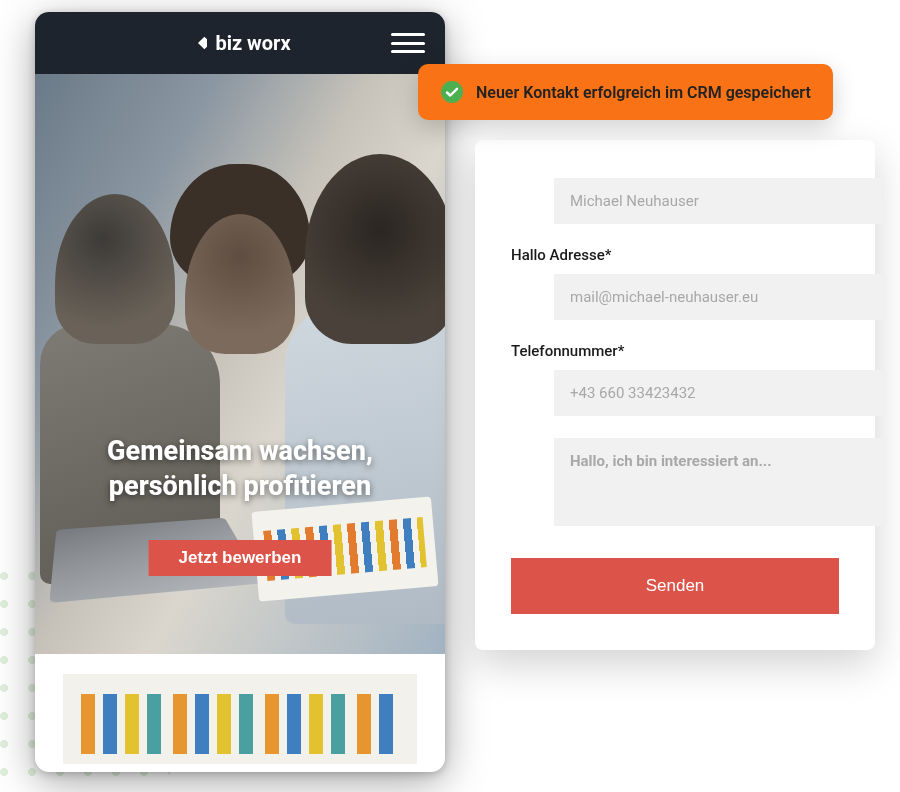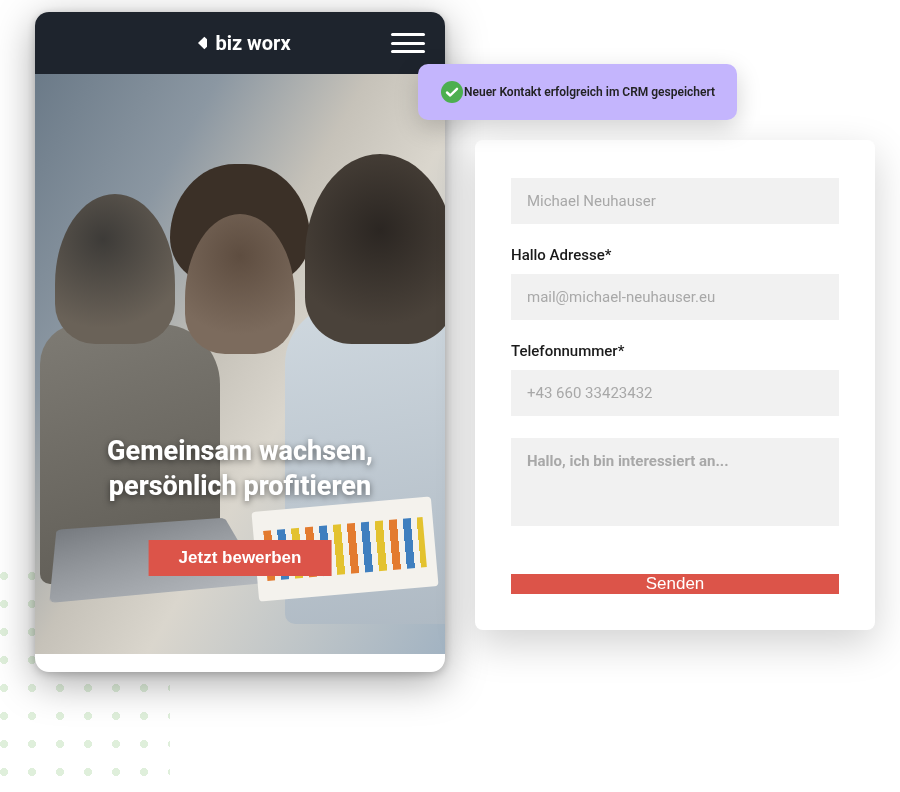--- a/index.html
+++ b/index.html
@@ -24,21 +24,21 @@
     background-size: 28px 28px;
     opacity: 0.6;
   }
 
   
   .phone {
     position: absolute;
     left: 35px;
     top: 12px;
     width: 410px;
-    height: 660px;
+    height: 760px;
     background: #fff;
     border-radius: 14px;
     box-shadow: 0 10px 40px rgba(0,0,0,0.35), 0 2px 8px rgba(0,0,0,0.2);
     overflow: hidden;
     z-index: 2;
   }
   .phone-header {
     height: 62px;
     background: #1e242d;
     display: flex;
@@ -142,28 +142,29 @@
        #3f7fbf 22px 36px, transparent 36px 44px,
        #e3c22f 44px 58px, transparent 58px 66px,
        #4aa0a0 66px 80px, transparent 80px 92px);
   }
 
   
   .toast {
     position: absolute;
     left: 418px;
     top: 64px;
-    background: #c4b5fd;
+    background: #f97316;
     border-radius: 10px;
     box-shadow: 0 8px 24px rgba(0,0,0,0.18);
     padding: 16px 22px;
     display: flex;
     align-items: center;
+    gap: 12px;
     z-index: 4;
-    font-size: 12px;
+    font-size: 16px;
     font-weight: 600;
     color: #222;
   }
   .toast svg { display:block; flex-shrink:0; }
 
   
   .card {
     position: absolute;
     left: 475px;
     top: 140px;
@@ -183,33 +184,34 @@
     font-weight: 500;
   }
   .field-input, .field-textarea {
     width: 100%;
     background: #f1f1f1;
     border: none;
     padding: 14px 16px;
     font-size: 15px;
     color: #9a9a9a;
     font-family: inherit;
+    margin-left: 43px;
   }
   .field-textarea { height: 88px; resize: none; font-weight: bold; }
   .field-input::placeholder, .field-textarea::placeholder { color: #a8a8a8; }
   .submit-btn {
     width: 100%;
     background: #dc5449;
     color: #fff;
     border: none;
-    padding: 0;
+    padding: 18px;
     font-size: 17px;
     font-weight: 500;
     cursor: pointer;
-    margin-top: 22px;
+    margin-top: 6px;
   }
 </style>
 </head>
 <body>
 
 <div class="deco-dots"></div>
 
 <div class="phone">
   <div class="phone-header">
     <div class="brand">

